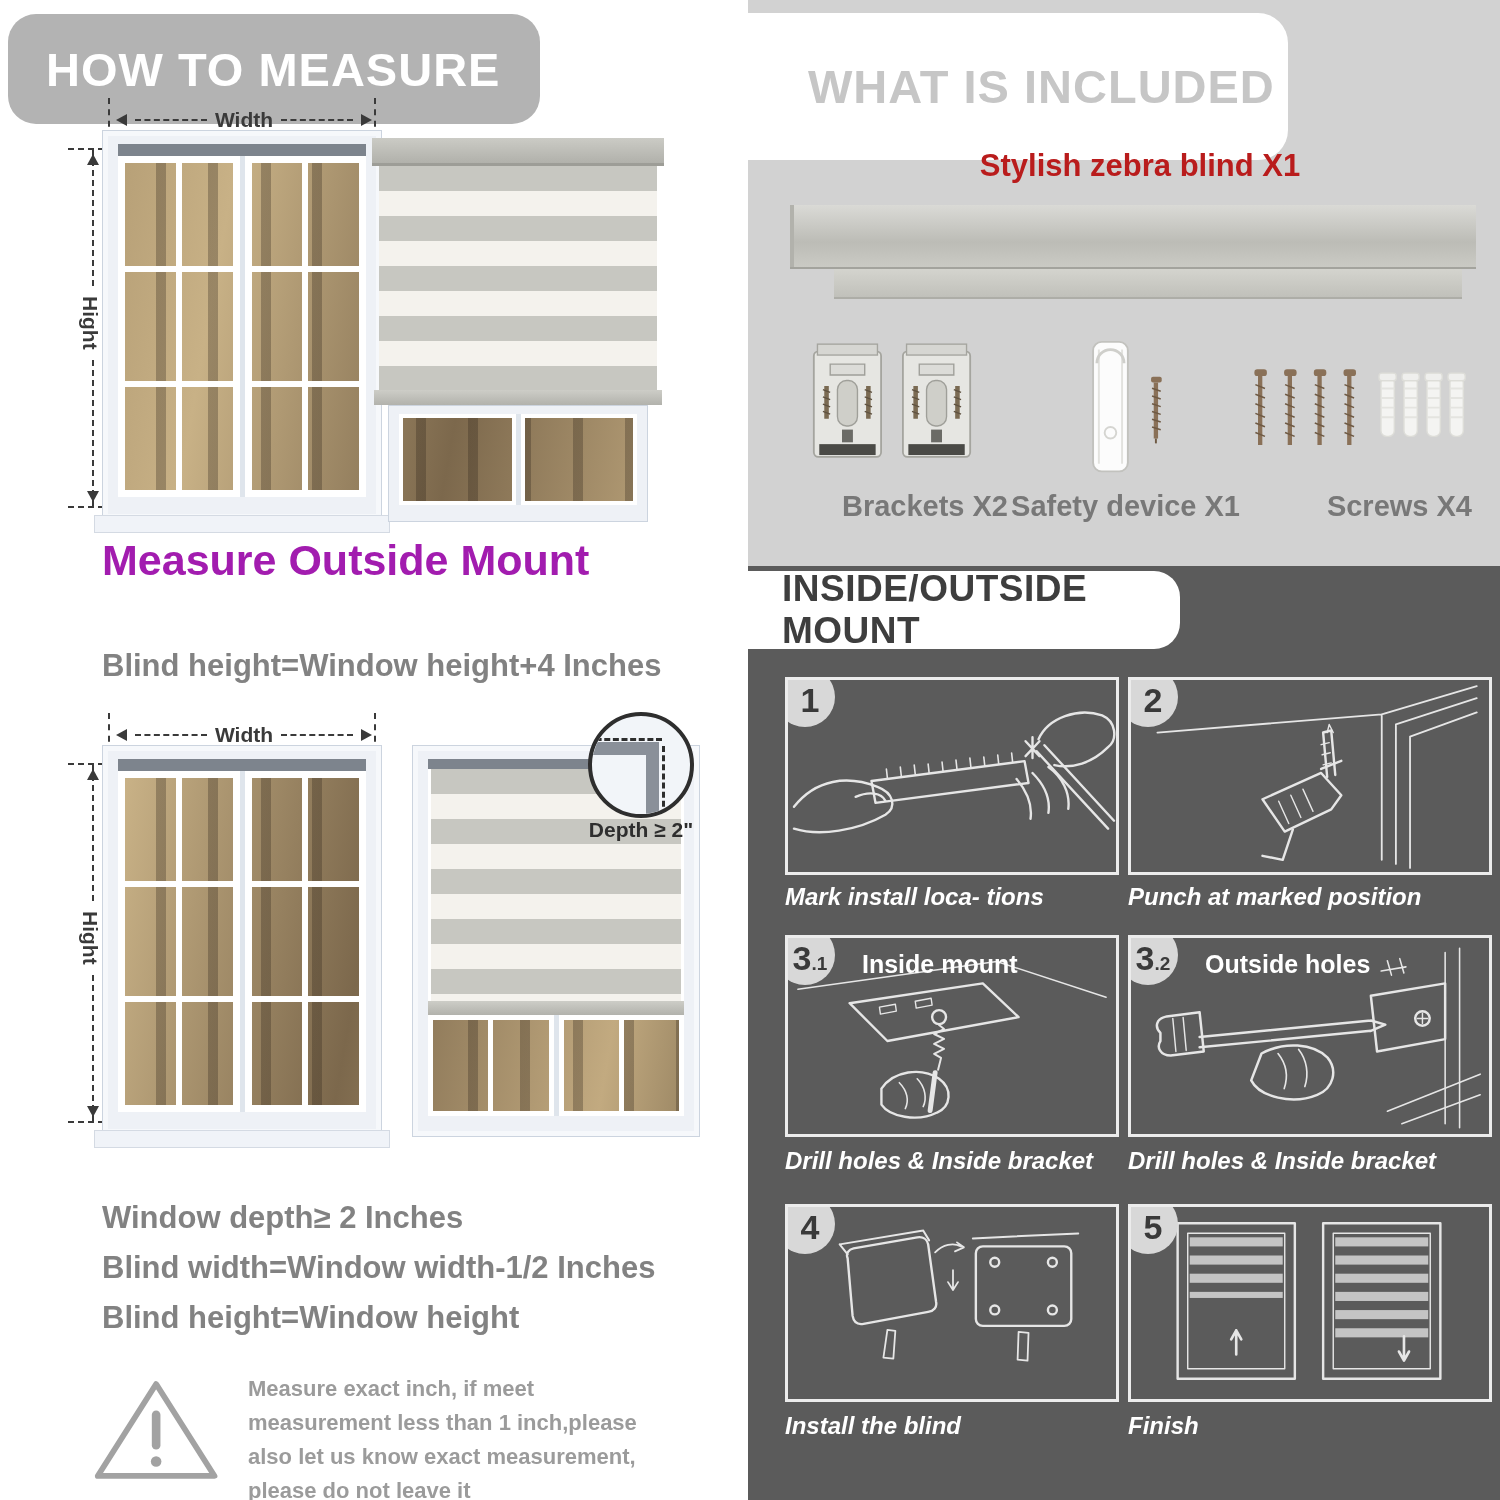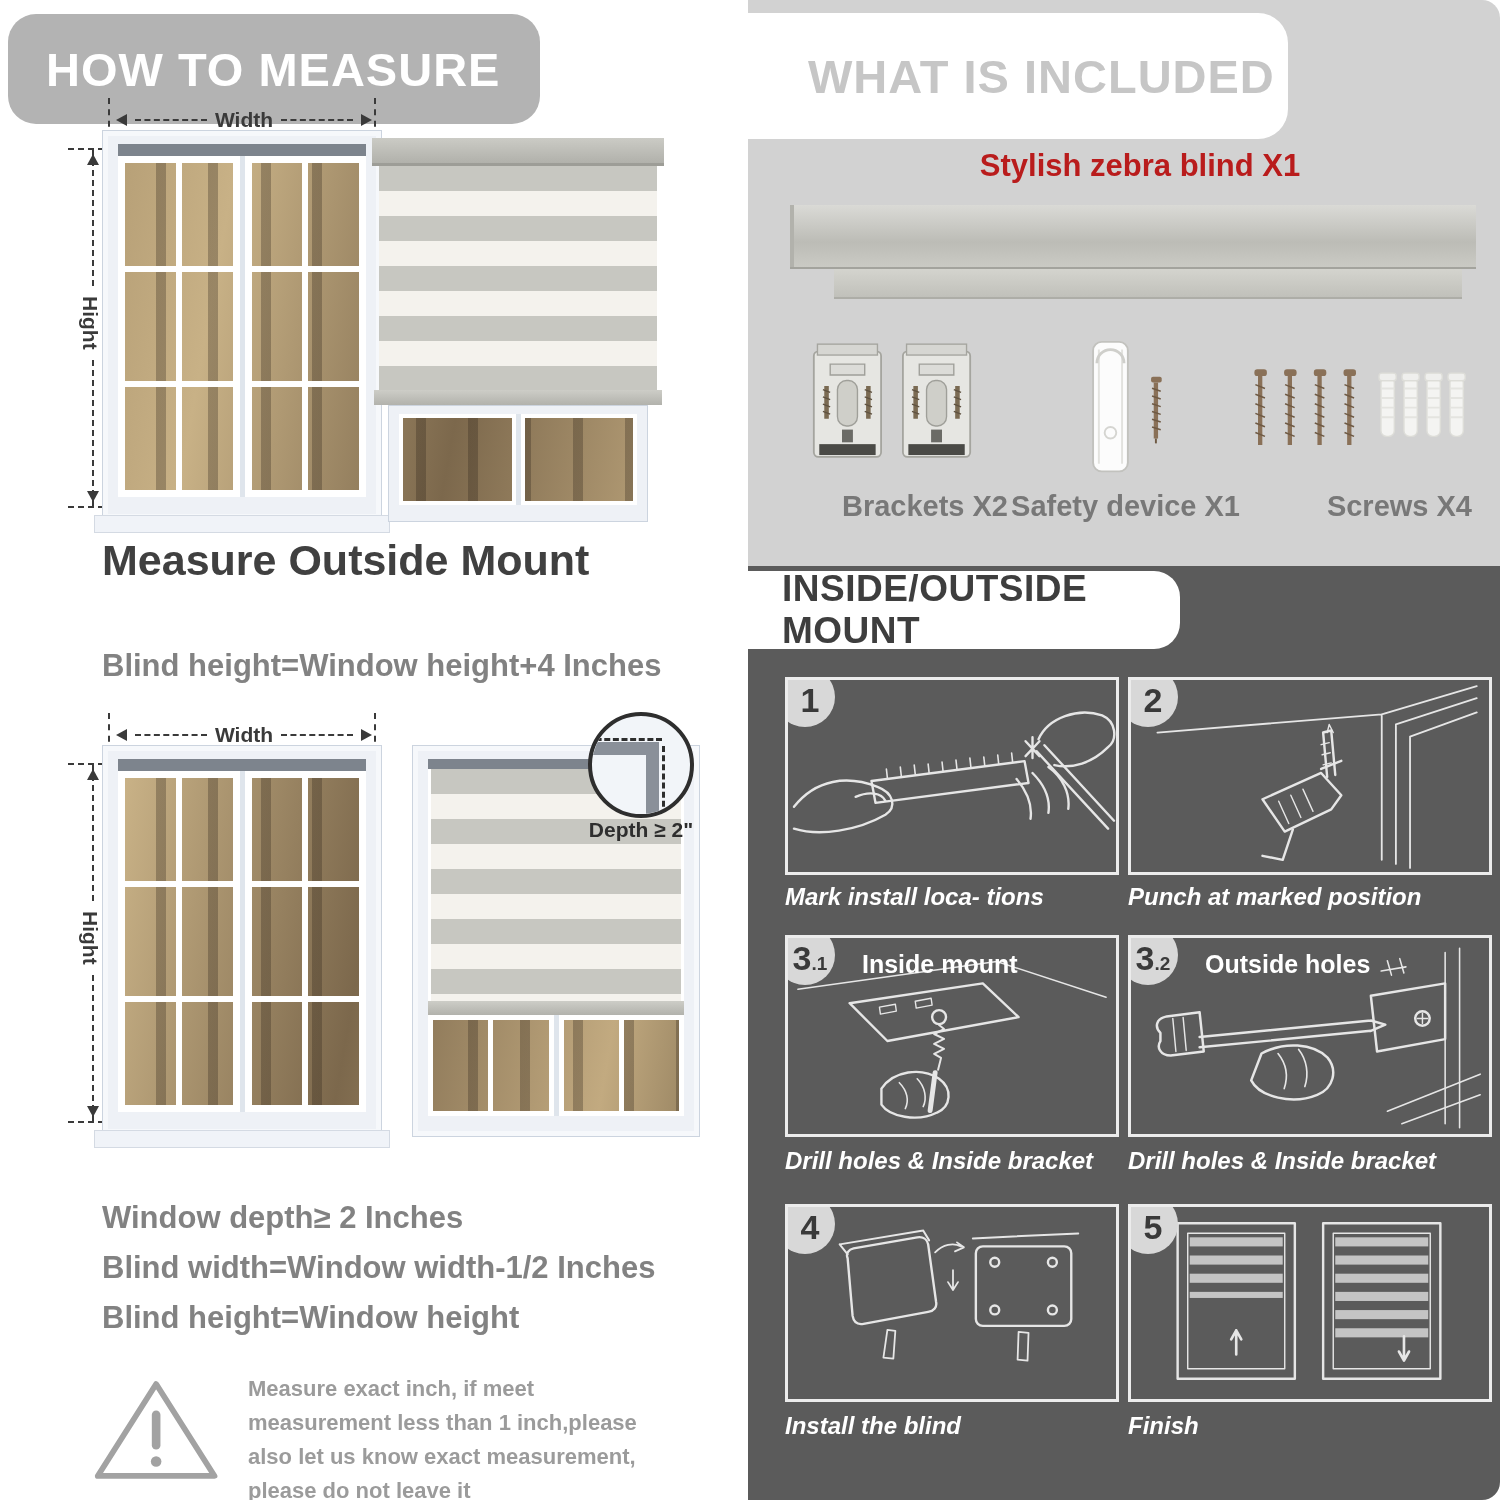--- a/index.html
+++ b/index.html
@@ -1,18 +1,18 @@
 <!DOCTYPE html>
 <html><head>
 <meta charset="utf-8">
 <style>
   html,body { margin:0; padding:0; background:#ffffff; }
   .page {
     position:relative; width:1500px; height:1500px; overflow:hidden;
-    background:#ffffff; font-family:"Liberation Sans", sans-serif;border-radius:18px;
+    background:#ffffff; font-family:"Liberation Sans", sans-serif;
   }
   
   .badge-how {
     position:absolute; left:8px; top:14px; width:532px; height:110px;
     background:#b3b3b3; border-radius:28px; color:#ffffff;
     font-size:47px; font-weight:bold; letter-spacing:1px;
     display:flex; align-items:center; padding-left:38px; box-sizing:border-box;
   }
   
   .win {
@@ -81,28 +81,28 @@
   
   .mag { position:absolute; left:588px; top:712px; width:98px; height:98px; border-radius:50%;
     border:4px solid #2e2e2e; background:#f2f5f9; overflow:hidden; z-index:5; }
   .mag .m-h { position:absolute; left:-5px; top:26px; width:72px; height:13px; background:#8a9099; }
   .mag .m-v { position:absolute; left:54px; top:26px; width:13px; height:80px; background:#8a9099; }
   .mag .m-dash { position:absolute; left:70px; top:30px; height:70px; border-left:3px dashed #2e2e2e; }
   .mag .m-dash2 { position:absolute; left:-5px; top:22px; width:75px; border-top:3px dashed #2e2e2e; }
   .depth-label { position:absolute; left:566px; top:818px; width:150px; text-align:center;
     color:#2e2e2e; font-weight:bold; font-size:21px; }
   
-  .h-measure { position:absolute; color:#404040; font-size:43px; font-weight:bold; }
+  .h-measure { position:absolute; color:#a21caf; font-size:43px; font-weight:bold; }
   .p-measure { position:absolute; color:#828282; font-size:31px; font-weight:bold; }
   .note-wrap { position:absolute; left:92px; top:1372px; width:610px; display:flex; }
   .note-text { margin-left:22px; width:420px; color:#9b9b9b; font-size:22px; font-weight:bold; line-height:1.55; }
   
   .sec-included { position:absolute; left:748px; top:0; width:752px; height:566px; background:#d2d2d2; }
   .badge-included {
-    position:absolute; left:0; top:13px; width:540px; height:126px; background:#ffffff;
+    position:absolute; left:0; top:13px; width:540px; height:147px; background:#ffffff;
     border-radius:0 30px 30px 0; display:flex; align-items:center; padding-left:60px; box-sizing:border-box;
     color:#c6c6c6; font-size:47px; font-weight:bold; letter-spacing:1px;
   }
   .product-title { position:absolute; left:16px; top:148px; width:100%; text-align:center;
     color:#b91c1c; font-size:31px; font-weight:bold; }
   .headrail { position:absolute; left:42px; top:205px; width:686px; height:95px; }
   .hr-main { position:absolute; left:0; top:0; right:0; height:62px;
     background:linear-gradient(180deg,#dadad6,#bcbcb6 60%,#cacac4);
     border-bottom:2px solid #a3a39d; box-shadow: inset 4px 0 0 #b2b2ac; }
   .hr-lip { position:absolute; left:44px; right:14px; top:64px; height:30px;

